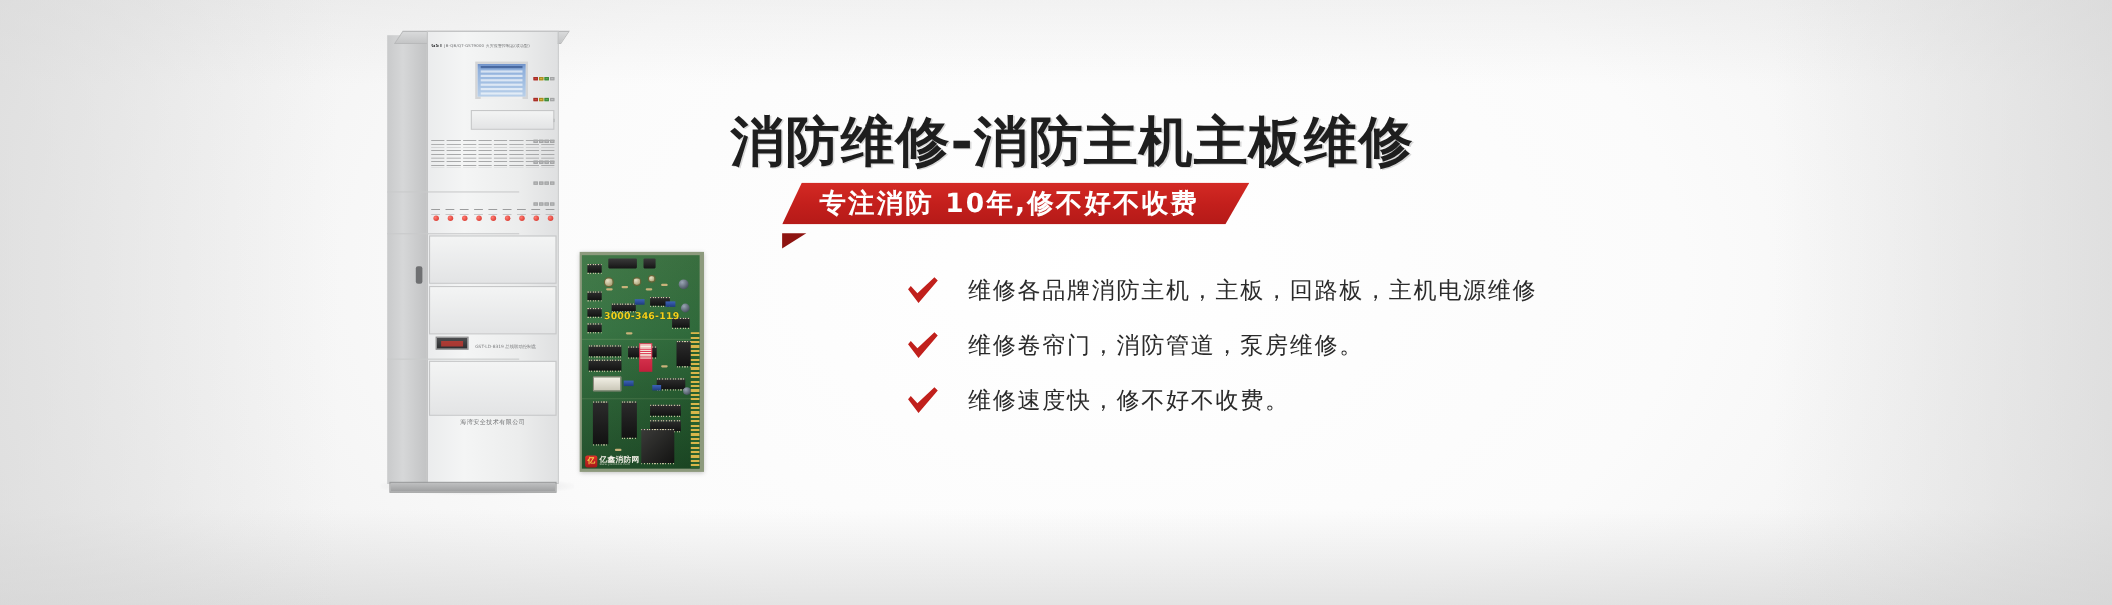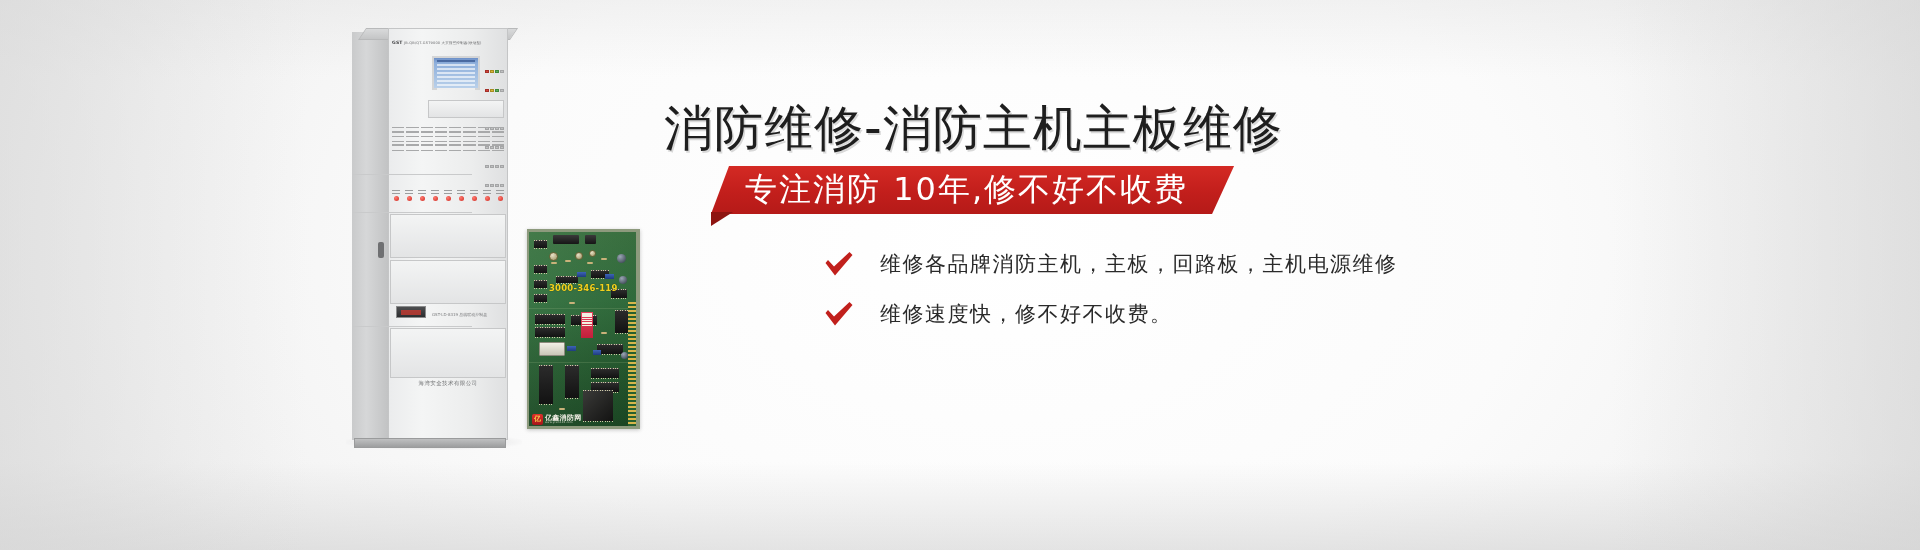--- a/index.html
+++ b/index.html
@@ -357,44 +357,45 @@
     top: 0;
     width: 1100px;
     height: 550px;
     z-index: 5;
   }
   .headline {
     position: absolute;
     left: 0;
     top: 96px;
     font-size: 49px;
-    font-weight: normal;
+    font-weight: bold;
     color: #1e1e1e;
     letter-spacing: 1px;
     white-space: nowrap;
     text-shadow: 1.5px 1.5px 0 rgba(150,150,150,.35);
   }
   .ribbon {
     position: absolute;
     left: 47px;
     top: 166px;
     height: 46px;
   }
   .ribbon-body {
     position: relative;
-    height: 48px;
+    height: 38px;
     padding: 0 46px 0 34px;
     display: flex;
     align-items: center;
     background: linear-gradient(to bottom, #d42a24 0%, #c31f1c 52%, #b51a18 100%);
     color: #ffffff;
-    font-size: 32px;
+    font-size: 24px;
     letter-spacing: 2px;
     white-space: nowrap;
     clip-path: polygon(18px 0, 100% 0, calc(100% - 22px) 100%, 0 100%);
+    font-weight: bold;
   }
   .ribbon-tail {
     position: absolute;
     left: 0;
     top: 46px;
     width: 0; height: 0;
     border-left: 0 solid transparent;
     border-top: 14px solid #8e1411;
     border-right: 22px solid transparent;
   }
@@ -662,20 +663,28 @@
 
       <div class="bullet">
         <span class="check-icon">
           <svg width="30" height="26" viewBox="0 0 30 26" xmlns="http://www.w3.org/2000/svg">
             <path d="M1.5 12.0 L4.0 9.0 L10.0 15.5 L25.5 1.0 L28.5 4.0 L11.0 24.5 Z" fill="#c1201c"></path>
           </svg>
         </span>
         <span class="bullet-text">维修各品牌消防主机，主板，回路板，主机电源维修</span>
       </div>
 
+      <div class="bullet">
+        <span class="check-icon">
+          <svg width="30" height="26" viewBox="0 0 30 26" xmlns="http://www.w3.org/2000/svg">
+            <path d="M1.5 12.0 L4.0 9.0 L10.0 15.5 L25.5 1.0 L28.5 4.0 L11.0 24.5 Z" fill="#c1201c"></path>
+          </svg>
+        </span>
+        <span class="bullet-text">维修卷帘门，消防管道，泵房维修。</span>
+      </div>
 
       <div class="bullet">
         <span class="check-icon">
           <svg width="30" height="26" viewBox="0 0 30 26" xmlns="http://www.w3.org/2000/svg">
             <path d="M1.5 12.0 L4.0 9.0 L10.0 15.5 L25.5 1.0 L28.5 4.0 L11.0 24.5 Z" fill="#c1201c"></path>
           </svg>
         </span>
         <span class="bullet-text">维修速度快，修不好不收费。</span>
       </div>
 

